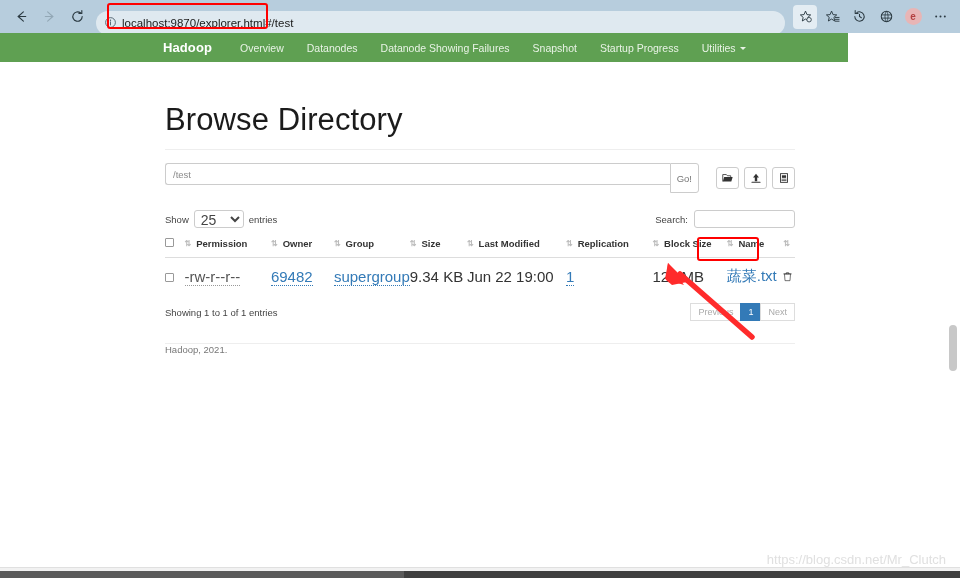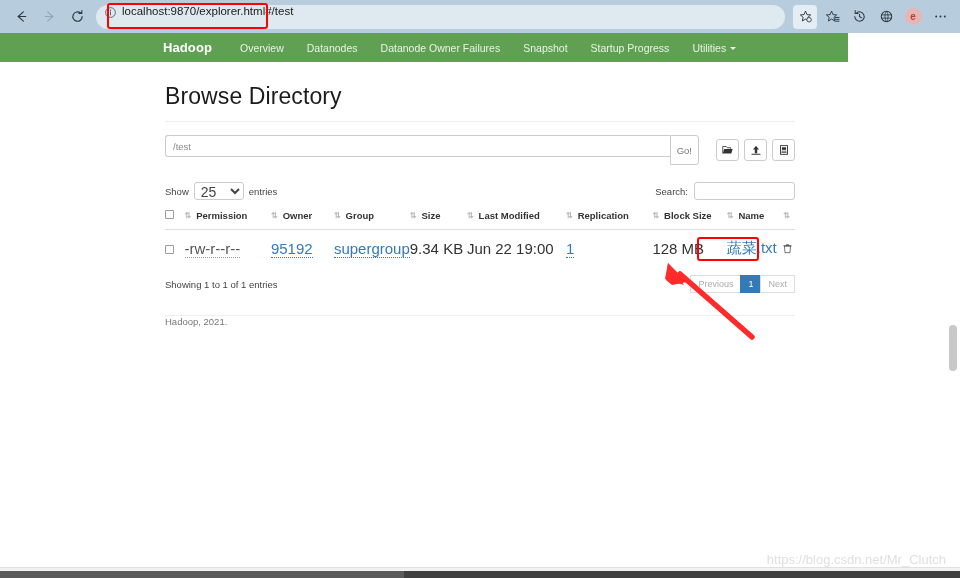--- a/index.html
+++ b/index.html
@@ -25,23 +25,23 @@
     color: #2b3a42; font-size: 14px; line-height: 1;
   }
   .nav-btn.disabled { color: #8fa4b2; }
   .nav-btn svg { display: block; }
 
   .urlbar-wrap {
     position: relative;
     flex: 1; margin: 0 8px 0 6px; height: 24px;
   }
   .urlbar {
-    position: absolute; left: 0; top: 0; right: 0; height: 24px;
+    position: absolute; left: 0; top: 6px; right: 0; height: 24px;
     background: #dfe9f0; border-radius: 12px;
-    display: flex; align-items: flex-start; padding: 0 6px;
+    display: flex; align-items: center; padding: 0 6px;
   }
   .info-icon {
     width: 16px; height: 16px; flex: 0 0 16px; margin-right: 4px;
     display: flex; align-items: center; justify-content: center;
     color: #4a5c68;
   }
   .url-text {
     font-size: 11.5px; color: #1a1a1a; white-space: nowrap;
     font-family: "Liberation Sans", sans-serif;
   }
@@ -86,22 +86,22 @@
     display: inline-block; width: 0; height: 0; margin-left: 4px;
     border-left: 3px solid transparent; border-right: 3px solid transparent;
     border-top: 3.5px solid #e9f3e6; vertical-align: middle;
   }
 
   
   .page { position: absolute; left: 0; top: 62px; width: 945px; background: #fff; }
   .container { width: 630px; margin-left: 165px; }
 
   h1.page-title {
-    font-size: 23px; font-weight: normal; color: #1b1b1b;
-    margin: 21px 0 0 0; padding-bottom: 11px;
+    font-size: 31px; font-weight: normal; color: #1b1b1b;
+    margin: 40px 0 0 0; padding-bottom: 11px;
     letter-spacing: 0.1px;
   }
   .hr { border-bottom: 1px solid #eeeeee; margin-bottom: 13px; }
 
   
   .path-row { display: flex; align-items: center; }
   .input-group { display: flex; flex: 1; }
   .path-input {
     flex: 1; height: 22px; border: 1px solid #ccc; border-right: none;
     border-radius: 3px 0 0 3px; padding: 0 7px;
@@ -308,21 +308,21 @@
       </div>
     </div>
   </div>
   <div class="url-highlight"></div>
 
   <div class="hadoop-nav">
     <div class="nav-inner">
       <span class="brand">Hadoop</span>
       <span class="nav-link">Overview</span>
       <span class="nav-link">Datanodes</span>
-      <span class="nav-link">Datanode Owner Failures</span>
+      <span class="nav-link">Datanode Showing Failures</span>
       <span class="nav-link">Snapshot</span>
       <span class="nav-link">Startup Progress</span>
       <span class="nav-link last"><span>Utilities</span><i class="caret"></i></span>
     </div>
   </div>
 
   <div class="page">
     <div class="container">
 
       <h1 class="page-title">Browse Directory</h1>
@@ -409,21 +409,21 @@
         </thead>
         <tbody>
           <tr>
             <td>
               <span class="cb"></span>
             </td>
             <td>
               <span class="dotted">-rw-r--r--</span>
             </td>
             <td>
-              <span class="linkish">95192</span>
+              <span class="linkish">69482</span>
             </td>
             <td>
               <span class="linkish">supergroup</span>
             </td>
             <td>9.34 KB</td>
             <td>Jun 22 19:00</td>
             <td>
               <span class="linkish">1</span>
             </td>
             <td>128 MB</td>

